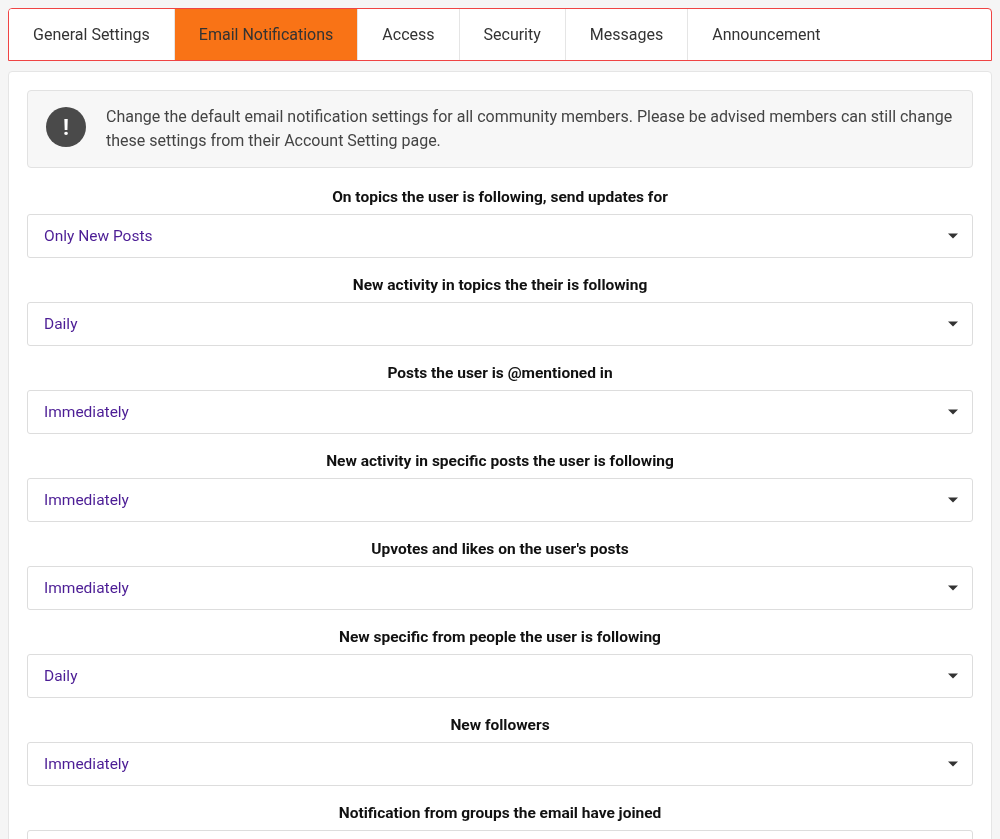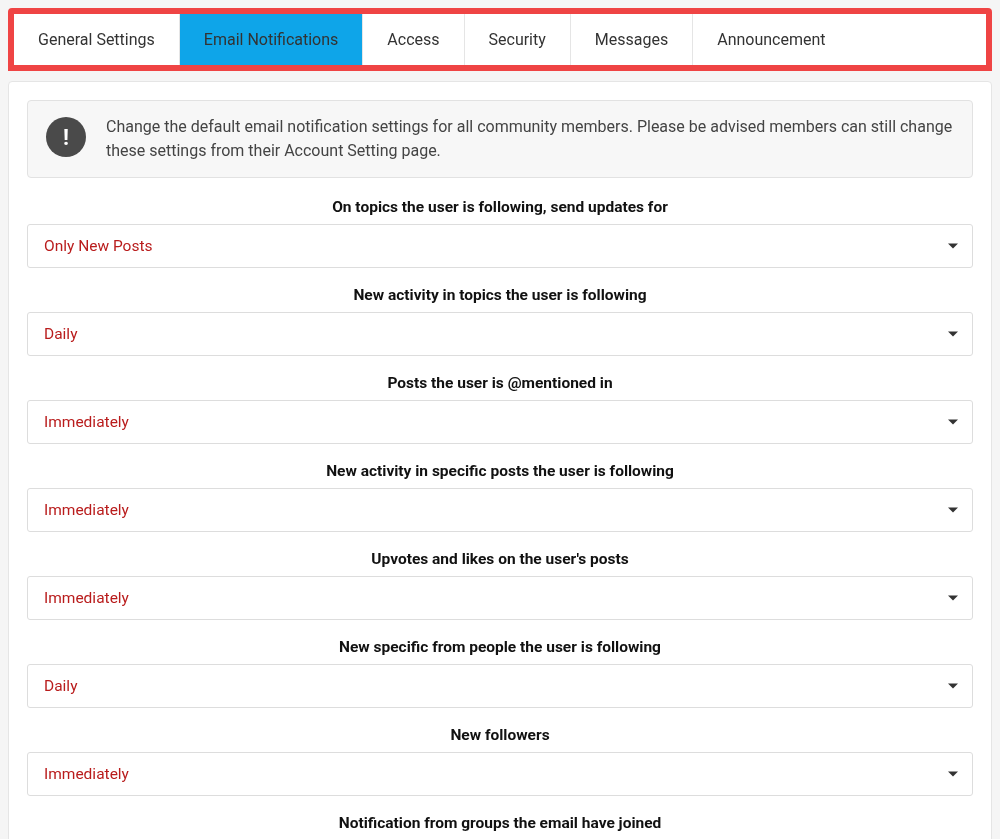--- a/index.html
+++ b/index.html
@@ -10,36 +10,36 @@
     font-size: 15px;
     padding: 8px;
   }
   .page {
     background: #f5f5f5;
     border-radius: 4px;
   }
   .tabs {
     display: flex;
     background: #fff;
-    border: 6px solid #ef4444;
+    border: 1px solid #ef4444;
     border-radius: 4px 4px 0 0;
     overflow: hidden;
     margin-bottom: 10px;
   }
   .tab {
     padding: 16px 24px;
     border-right: 1px solid #e5e5e5;
     cursor: pointer;
     background: #fff;
     color: #333;
     font-size: 16px;
     white-space: nowrap;
   }
   .tab.active {
-    background: #0ea5e9;
+    background: #f97316;
   }
   .tab:last-of-type {
     border-right: none;
   }
   .panel {
     background: #fff;
     border: 1px solid #e5e5e5;
     border-radius: 4px;
     padding: 18px 18px 8px 18px;
   }
@@ -84,21 +84,21 @@
   }
   .select {
     position: relative;
     width: 100%;
     border: 1px solid #ddd;
     border-radius: 3px;
     background: #fff;
     cursor: pointer;
     padding: 12px 40px 12px 16px;
     font-size: 15.5px;
-    color: #b91c1c;
+    color: #4c1d95;
   }
   .select .caret {
     position: absolute;
     right: 14px;
     top: 50%;
     transform: translateY(-50%);
     width: 0;
     height: 0;
     border-left: 5px solid transparent;
     border-right: 5px solid transparent;
@@ -129,21 +129,21 @@
 
     <div class="field">
       <div class="field-label">On topics the user is following, send updates for</div>
       <div class="select">
         <span>Only New Posts</span>
         <span class="caret"></span>
       </div>
     </div>
 
     <div class="field">
-      <div class="field-label">New activity in topics the user is following</div>
+      <div class="field-label">New activity in topics the their is following</div>
       <div class="select">
         <span>Daily</span>
         <span class="caret"></span>
       </div>
     </div>
 
     <div class="field">
       <div class="field-label">Posts the user is @mentioned in</div>
       <div class="select">
         <span>Immediately</span>

